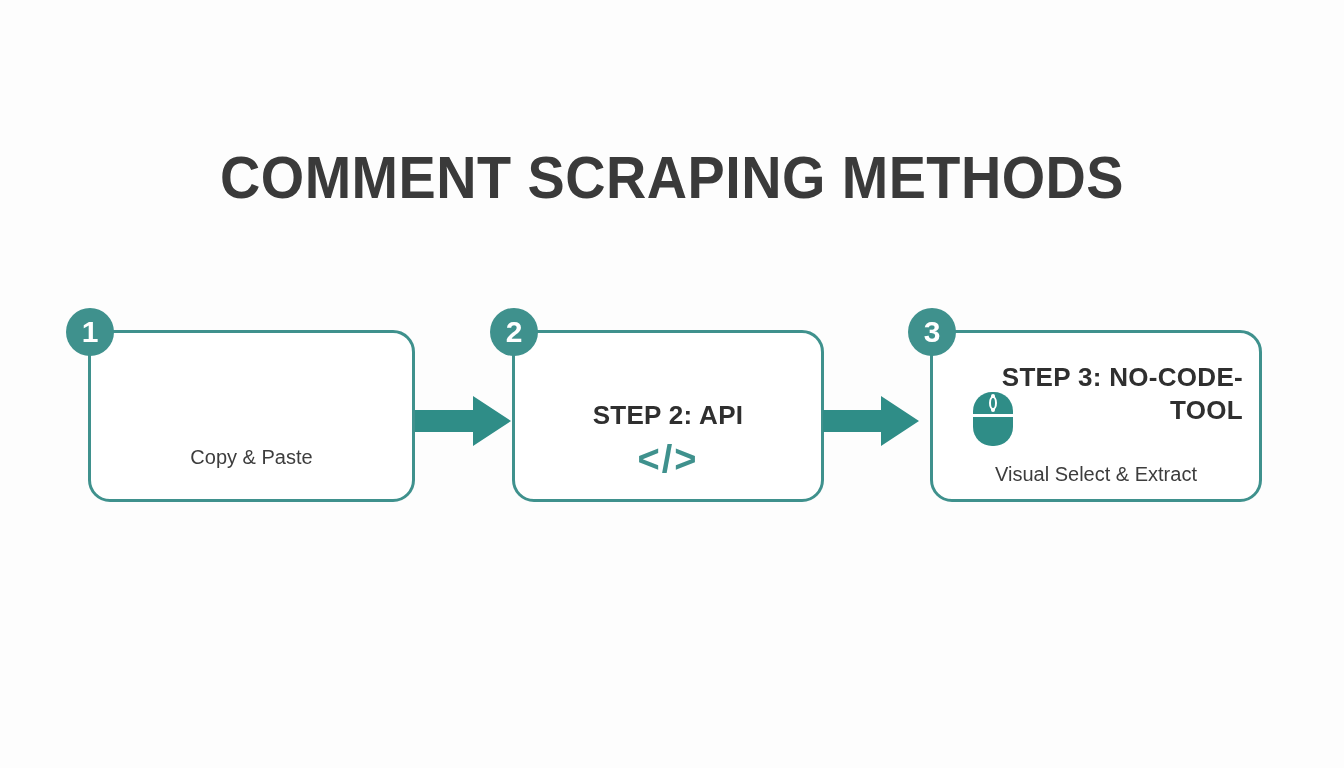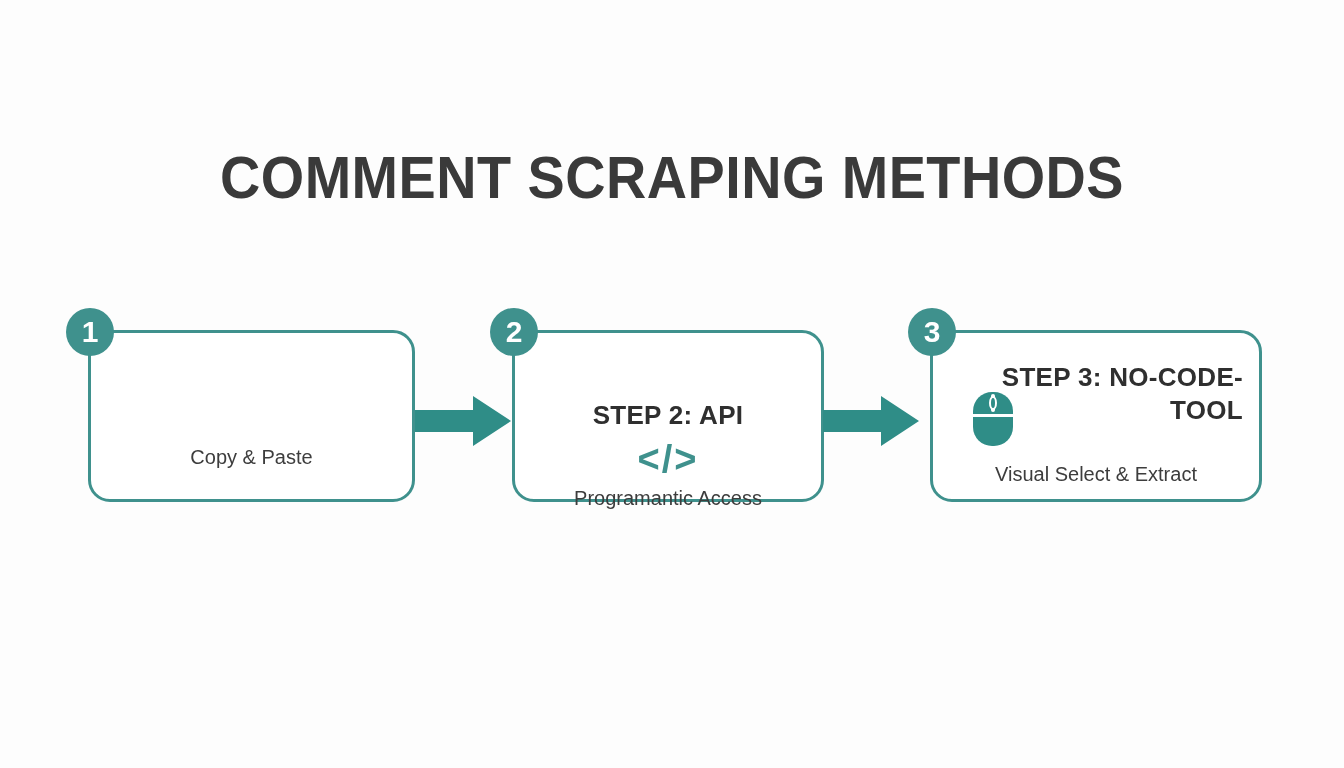--- a/index.html
+++ b/index.html
@@ -179,21 +179,20 @@
 
   <div class="card card-2">
 
     <div class="badge">2</div>
 
     <div class="c2-stack">
       <div class="card-title">STEP 2: API</div>
 
       <div class="code-glyph">&lt;/&gt;</div>
 
-      <div class="card-sub">Programantic Access</div>
     </div>
   </div>
 
   <div class="arrow arrow-2">
     <svg width="96" height="50" viewBox="0 0 96 50">
       <path d="M0 14 h58 v-14 l38 25 l-38 25 v-14 h-58 z" fill="#2f8d87"></path>
     </svg>
   </div>
 
   <div class="card card-3">

